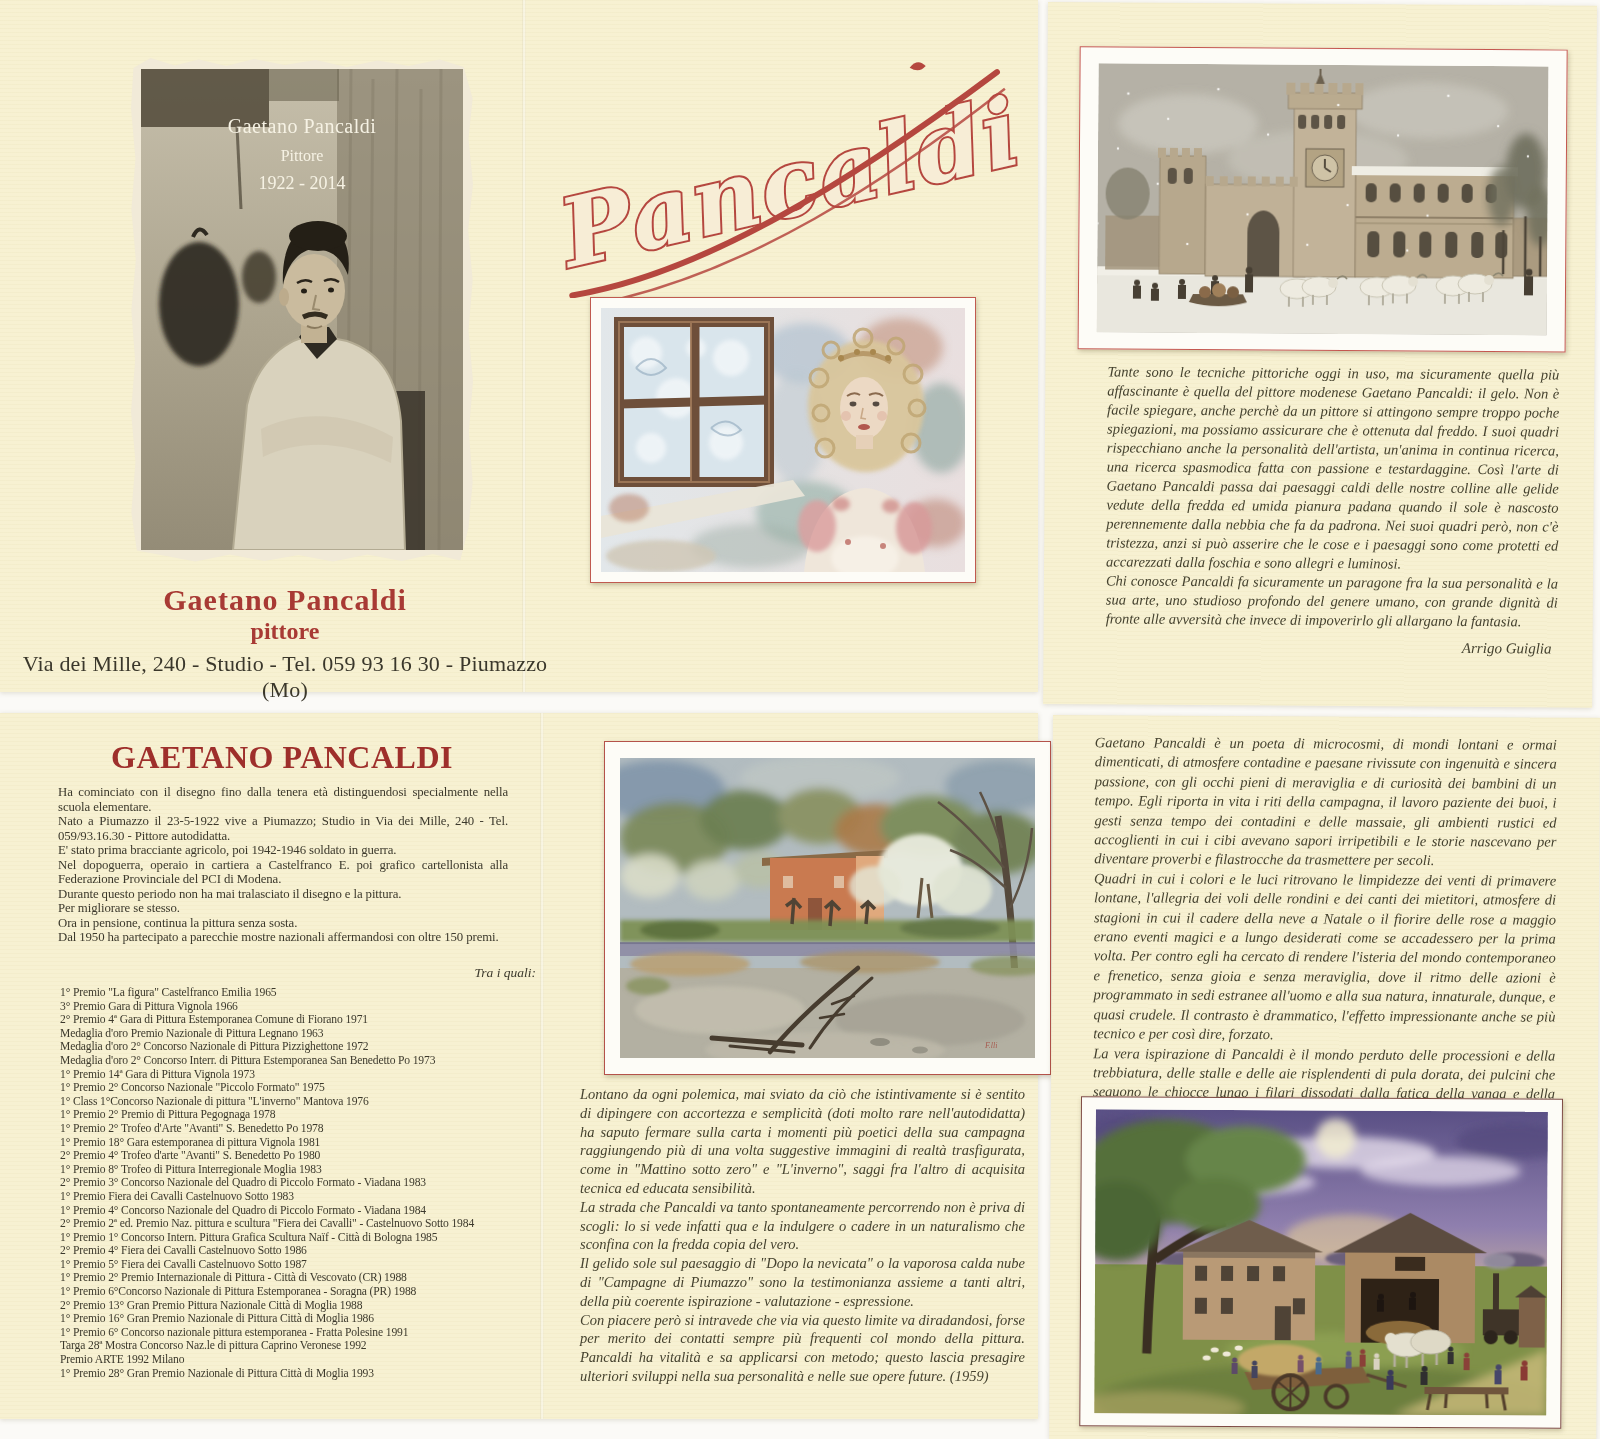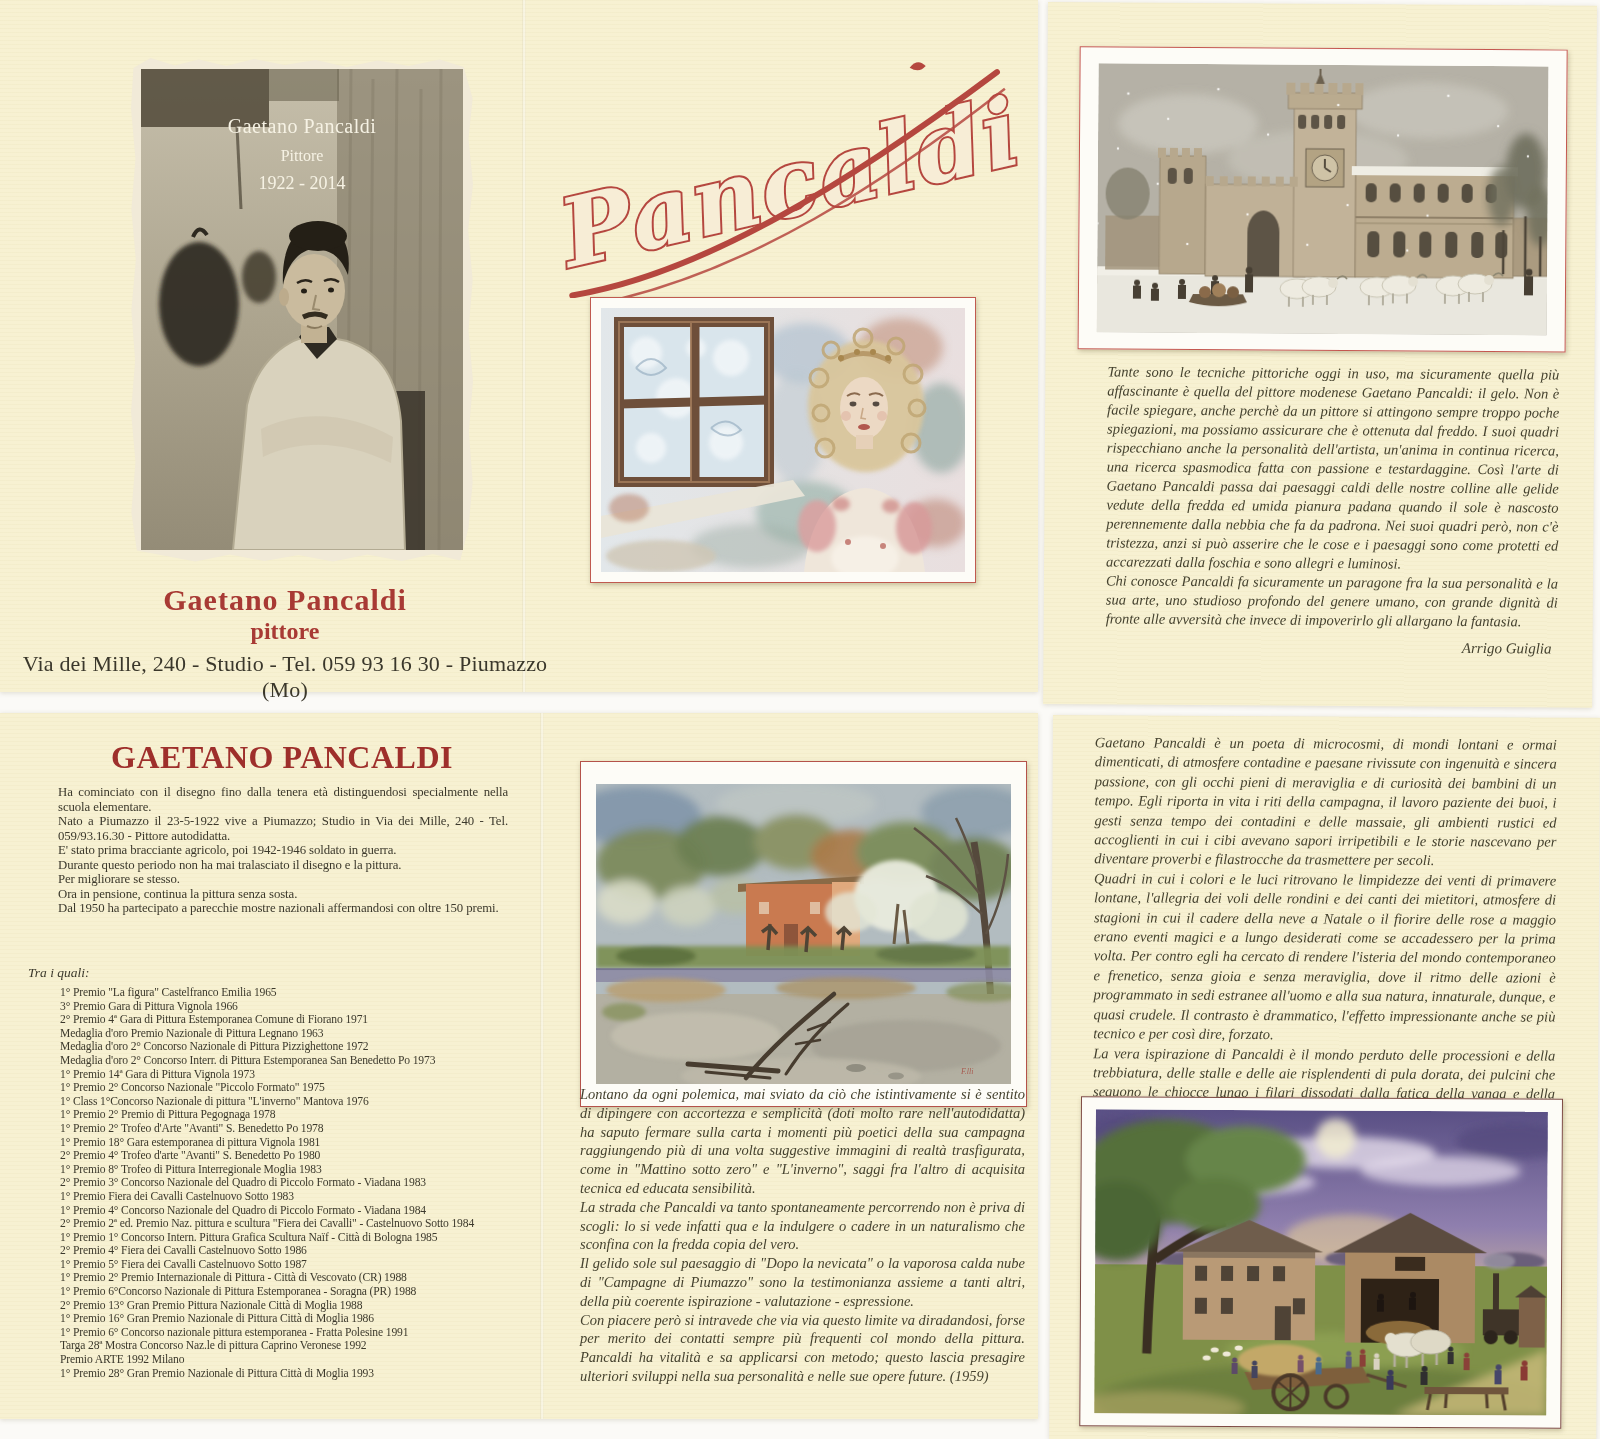--- a/index.html
+++ b/index.html
@@ -22,37 +22,37 @@
   
   .nameblock{position:absolute;left:20px;top:583px;width:530px;text-align:center;}
   .nameblock .bigname{font-size:30px;font-weight:bold;color:#a83a34;letter-spacing:1px;line-height:34px;}
   .nameblock .role{font-size:24px;font-weight:bold;color:#a83a34;line-height:28px;}
   .nameblock .addr{font-size:22px;color:#3a372b;margin-top:6px;letter-spacing:.2px;}
   
   .frame{position:absolute;background:#fdfcf7;box-shadow:1px 2px 5px rgba(90,80,40,.3);}
   .frame>svg{display:block;}
   #frame-woman{left:590px;top:297px;width:364px;height:264px;border:1px solid #c05a50;padding:10px;}
   #frame-castle{left:32px;top:44px;width:450px;height:269px;border:1.5px solid #c4574f;padding:16px 18px;}
-  #frame-landscape{left:580px;top:28px;width:415px;height:300px;border:1px solid #b4524a;padding:22px 15px;margin-top:20px;}
+  #frame-landscape{left:604px;top:28px;width:415px;height:300px;border:1px solid #b4524a;padding:16px 15px;}
   #frame-farm{left:30px;top:381px;width:452px;height:304px;border:1px solid #7d4a42;padding:12px 14px;}
   #signature-box{position:absolute;left:532px;top:48px;width:492px;height:250px;}
   
   .essay{position:absolute;font-style:italic;font-size:14.5px;line-height:19px;text-align:justify;color:#45422f;}
   .essay p{margin:0;}
   #essay-tr{left:62px;top:360px;width:452px;}
   #essay-bm{left:580px;top:372px;width:445px;line-height:18.8px;}
   #essay-br{left:42px;top:18px;width:462px;line-height:19.4px;}
   .author{text-align:right;font-style:italic;font-size:15px;margin-top:8px;padding-right:6px;color:#45422f;}
   
   #bl-heading{position:absolute;left:28px;top:26px;width:508px;text-align:center;
               font-size:32px;font-weight:bold;color:#9e2f2b;letter-spacing:.5px;}
   #bio{position:absolute;left:58px;top:72px;width:450px;font-size:12.8px;line-height:14.5px;
        text-align:justify;letter-spacing:-.1px;color:#3c392c;}
   #bio p{margin:0;}
-  #tra-i-quali{position:absolute;left:28px;top:252px;width:508px;text-align:left;
+  #tra-i-quali{position:absolute;left:28px;top:252px;width:508px;text-align:right;
                font-style:italic;font-size:13.5px;color:#3c392c;}
   #awards{position:absolute;left:60px;top:273px;width:475px;font-size:11.6px;line-height:13.6px;
           letter-spacing:-.15px;color:#3c392c;}
   .award{white-space:nowrap;}
 </style>
 </head>
 <body>
 
 <div class="panel" id="p-tl">
   <div class="crease" style="left:522px;"></div>
@@ -370,20 +370,21 @@
   </div>
 </div>
 
 <div class="panel" id="p-bl">
   <div class="crease" style="left:540px;"></div>
   <div id="bl-heading">GAETANO PANCALDI</div>
   <div id="bio">
       <p>Ha cominciato con il disegno fino dalla tenera età distinguendosi specialmente nella scuola elementare.</p>
       <p>Nato a Piumazzo il 23-5-1922 vive a Piumazzo; Studio in Via dei Mille, 240 - Tel. 059/93.16.30 - Pittore autodidatta.</p>
       <p>E' stato prima bracciante agricolo, poi 1942-1946 soldato in guerra.</p>
+      <p>Nel dopoguerra, operaio in cartiera a Castelfranco E. poi grafico cartellonista alla Federazione Provinciale del PCI di Modena.</p>
       <p>Durante questo periodo non ha mai tralasciato il disegno e la pittura.</p>
       <p>Per migliorare se stesso.</p>
       <p>Ora in pensione, continua la pittura senza sosta.</p>
       <p>Dal 1950 ha partecipato a parecchie mostre nazionali affermandosi con oltre 150 premi.</p>
     </div>
   <div id="tra-i-quali">Tra i quali:</div>
   <div id="awards">
       <div class="award">1° Premio "La figura" Castelfranco Emilia 1965</div>
       <div class="award">3° Premio Gara di Pittura Vignola 1966</div>
       <div class="award">2° Premio 4ª Gara di Pittura Estemporanea Comune di Fiorano 1971</div>

